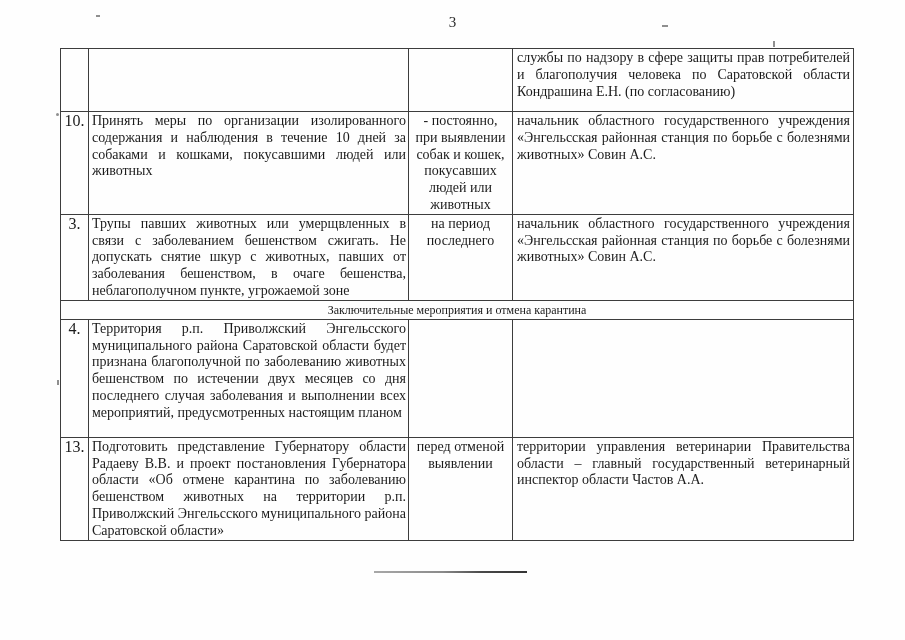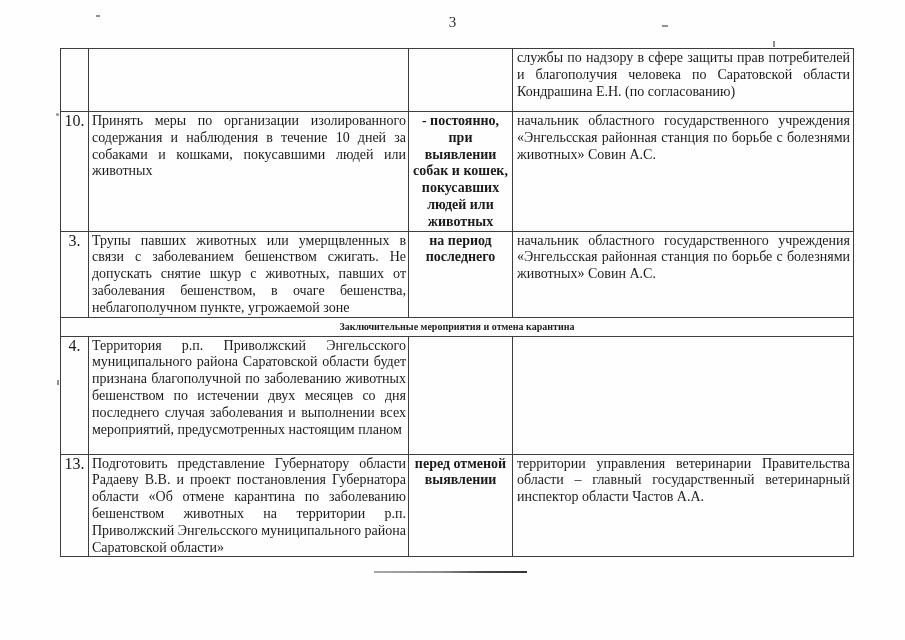--- a/index.html
+++ b/index.html
@@ -50,36 +50,35 @@
     padding-top: 1px;
     font-size: 16px;
   }
   .doc-table td.measure {
     text-align: justify;
     padding: 1px 2px 0 3px;
   }
   .doc-table td.timing {
     text-align: center;
     padding: 1px 3px 0 3px;
-    font-weight: bold;
   }
   .doc-table td.resp {
     text-align: justify;
     padding: 1px 3px 0 4px;
   }
   tr.h57  { height: 63px; }
   tr.h101 { height: 101px; }
   tr.h82  { height: 82px; }
   tr.h19  { height: 19px; }
   tr.h118 { height: 118px; }
   tr.h99  { height: 99px; }
   td.sect {
     text-align: center;
-    font-weight: bold;
-    font-size: 10px;
+    font-weight: normal;
+    font-size: 12px;
     padding: 0;
     line-height: 18px;
   }
   .footnote-rule {
     position: absolute;
     left: 374px;
     top: 571px;
     width: 153px;
     height: 2px;
     background: linear-gradient(to right, #a8a8a8, #8a8a8a 45%, #4a4a4a 70%, #333333);

